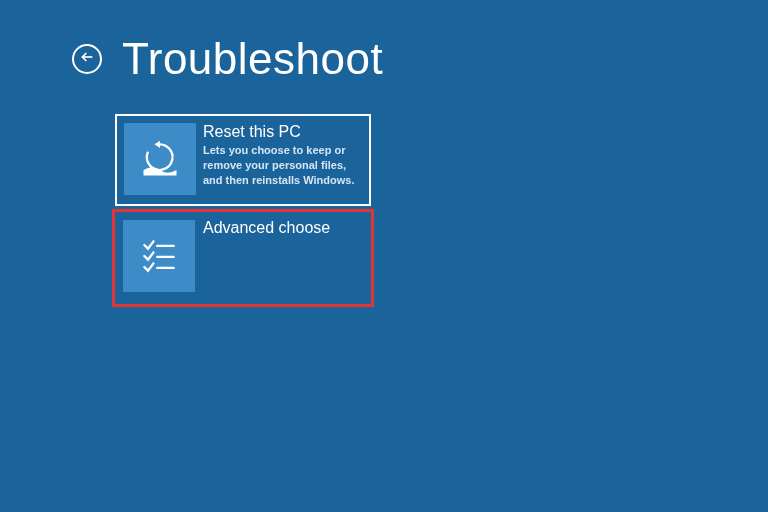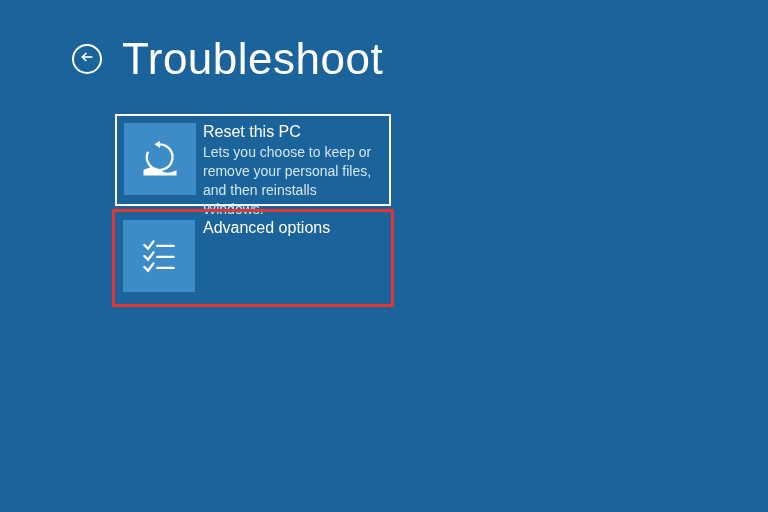--- a/index.html
+++ b/index.html
@@ -40,21 +40,21 @@
     .page-title {
       font-size: 44px;
       font-weight: 300;
       letter-spacing: 0.5px;
     }
     .tiles-container {
       padding-left: 115px;
       padding-top: 30px;
     }
     .tile {
-      width: 276px;
+      width: 256px;
       height: 92px;
       display: flex;
       cursor: pointer;
       margin-bottom: 6px;
       background-color: #1b639b;
     }
     .tile-selected {
       border: 2px solid #ffffff;
     }
     .tile-highlighted {
@@ -82,24 +82,24 @@
       padding-top: 7px;
       padding-right: 8px;
       flex: 1;
     }
     .tile-title {
       font-size: 16px;
       font-weight: 400;
       margin-bottom: 2px;
     }
     .tile-description {
-      font-size: 14px;
+      font-size: 11px;
       line-height: 1.35;
       color: #d4e6f4;
-      font-weight: 400;
+      font-weight: 700;
     }
   </style>
 </head>
 <body>
 
 <div class="header">
   <div class="back-button">
     <span>
       <svg viewBox="0 0 24 24" fill="none" stroke="#ffffff" stroke-width="2.5">
         <line x1="20" y1="12" x2="5" y2="12"></line>
@@ -131,17 +131,17 @@
       <svg viewBox="0 0 48 48" fill="none" stroke="#ffffff" stroke-width="2.5" stroke-linecap="round">
         <polyline points="8,12 12,16 18,8"></polyline>
         <line x1="22" y1="13" x2="40" y2="13"></line>
         <polyline points="8,24 12,28 18,20"></polyline>
         <line x1="22" y1="25" x2="40" y2="25"></line>
         <polyline points="8,36 12,40 18,32"></polyline>
         <line x1="22" y1="37" x2="40" y2="37"></line>
       </svg>
     </div>
     <div class="tile-text">
-      <div class="tile-title">Advanced options</div>
+      <div class="tile-title">Advanced choose</div>
     </div>
   </div>
 
 </div>
 
 </body></html>

